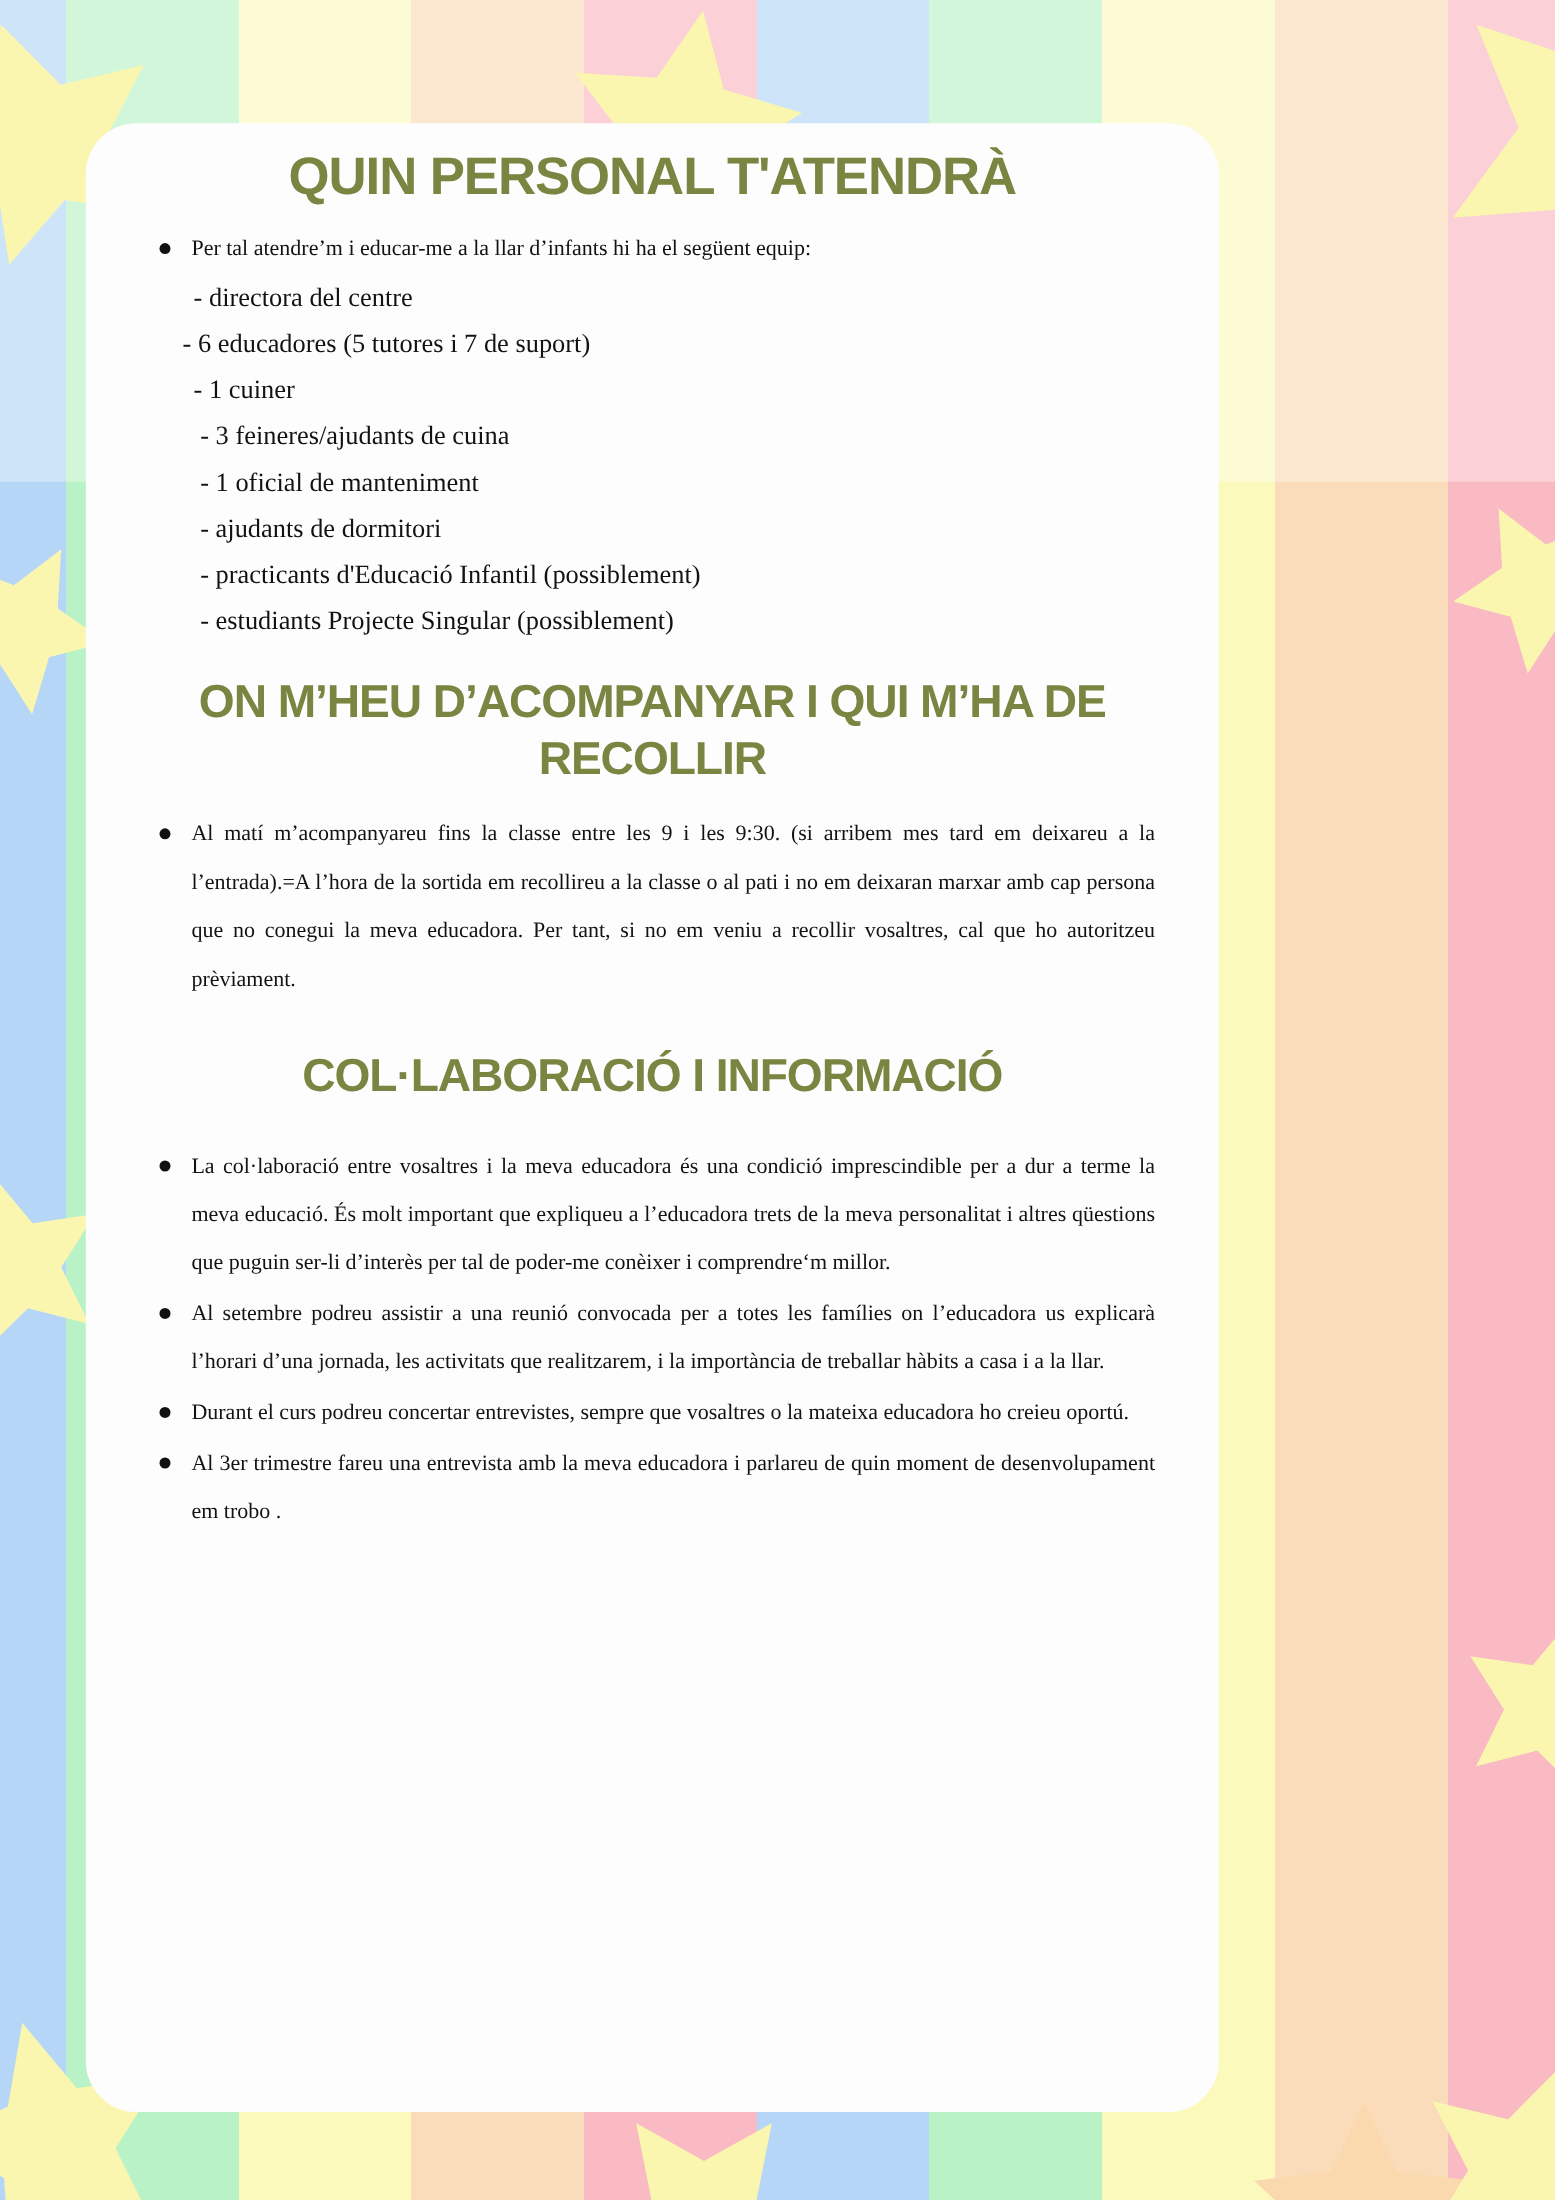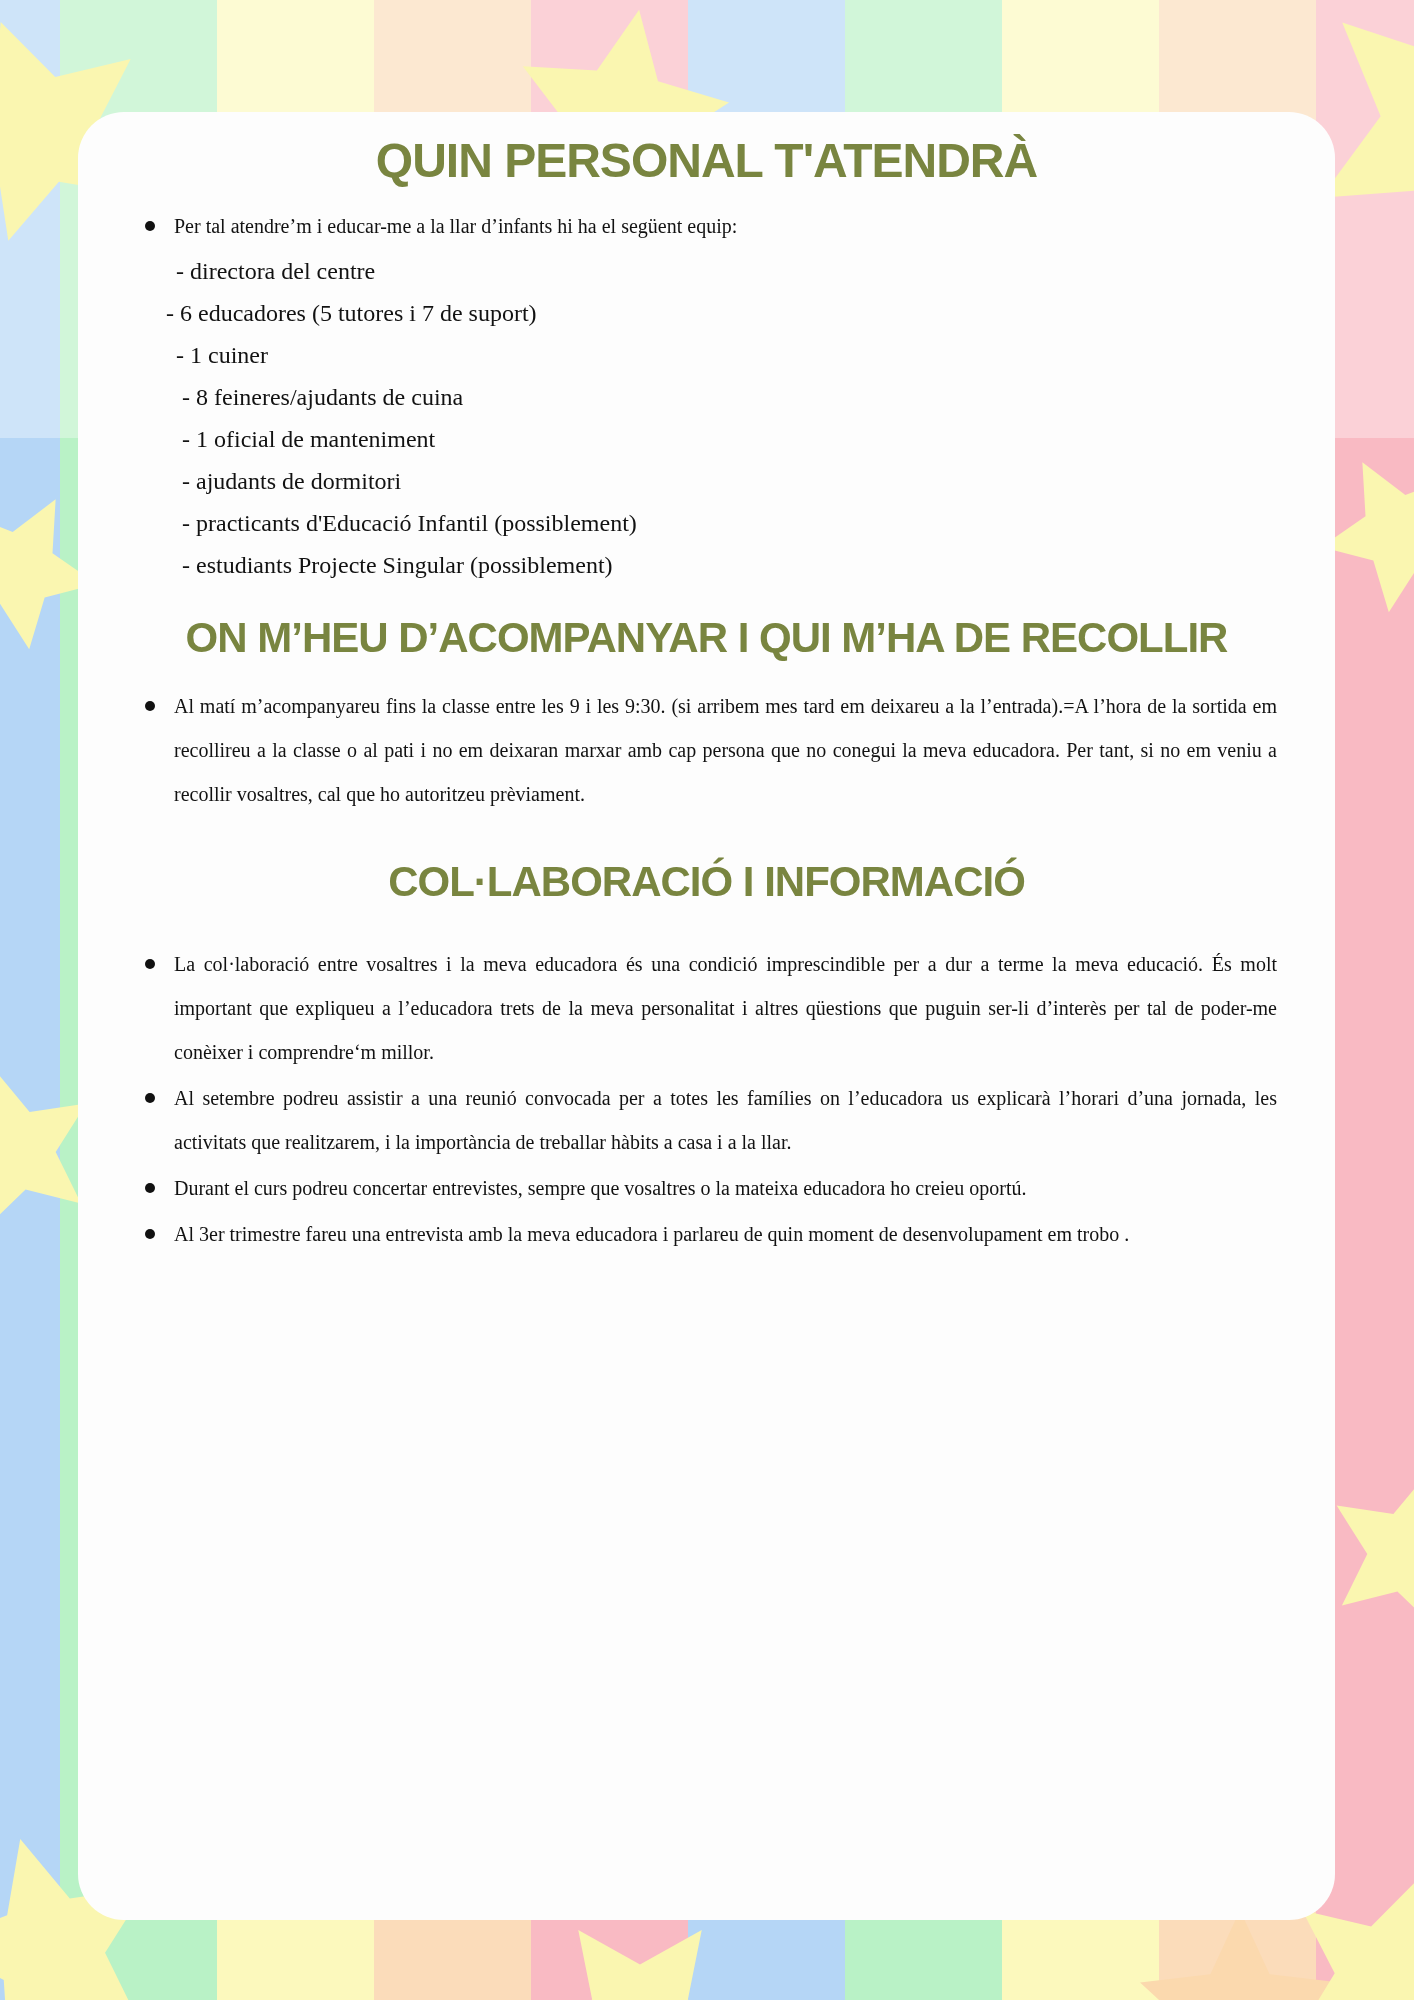--- a/index.html
+++ b/index.html
@@ -31,21 +31,21 @@
   .bg-light-band {
     position: absolute; left:0; top:0; width:100%; height:438px;
     background: rgba(255,255,255,0.34);
   }
   .stars { position:absolute; left:0; top:0; }
 
   
   .panel {
     position: absolute;
     left: 78px; top: 112px;
-    width: 1257px; height: 1808px;
+    width: 1030px; height: 1808px;
     background: var(--panel-bg, #fdfdfd);
     border-radius: 46px;
     box-sizing: border-box;
     padding: 14px 58px 0 58px;
   }
 
   h1, h2 {
     font-family: "Liberation Sans", sans-serif;
     font-weight: 700;
     color: var(--heading, #798540);
@@ -114,21 +114,21 @@
   <div class="panel">
 
     <h1 class="doc-title">QUIN PERSONAL T'ATENDRÀ</h1>
 
     <div class="bullet">Per tal atendre’m i educar-me a la llar d’infants hi ha el següent equip:</div>
 
     <div class="staff-list">
       <div class="staff-item">- directora del centre</div>
       <div class="staff-item shift-left">- 6 educadores (5 tutores i 7 de suport)</div>
       <div class="staff-item">- 1 cuiner</div>
-      <div class="staff-item shift-right">- 8 feineres/ajudants de cuina</div>
+      <div class="staff-item shift-right">- 3 feineres/ajudants de cuina</div>
       <div class="staff-item shift-right">- 1 oficial de manteniment</div>
       <div class="staff-item shift-right">- ajudants de dormitori</div>
       <div class="staff-item shift-right">- practicants d'Educació Infantil (possiblement)</div>
       <div class="staff-item shift-right">- estudiants Projecte Singular (possiblement)</div>
     </div>
 
     <h2 class="sec-title dropoff-title">ON M’HEU D’ACOMPANYAR I QUI M’HA DE RECOLLIR</h2>
 
     <div class="bullet justified">Al matí m’acompanyareu fins la classe entre les 9 i les 9:30. (si arribem mes tard em deixareu a la l’entrada).=A l’hora de la sortida em recollireu a la classe o al pati i no em deixaran marxar amb cap persona que no conegui la meva educadora. Per tant, si no em veniu a recollir vosaltres, cal que ho autoritzeu prèviament.</div>
 

